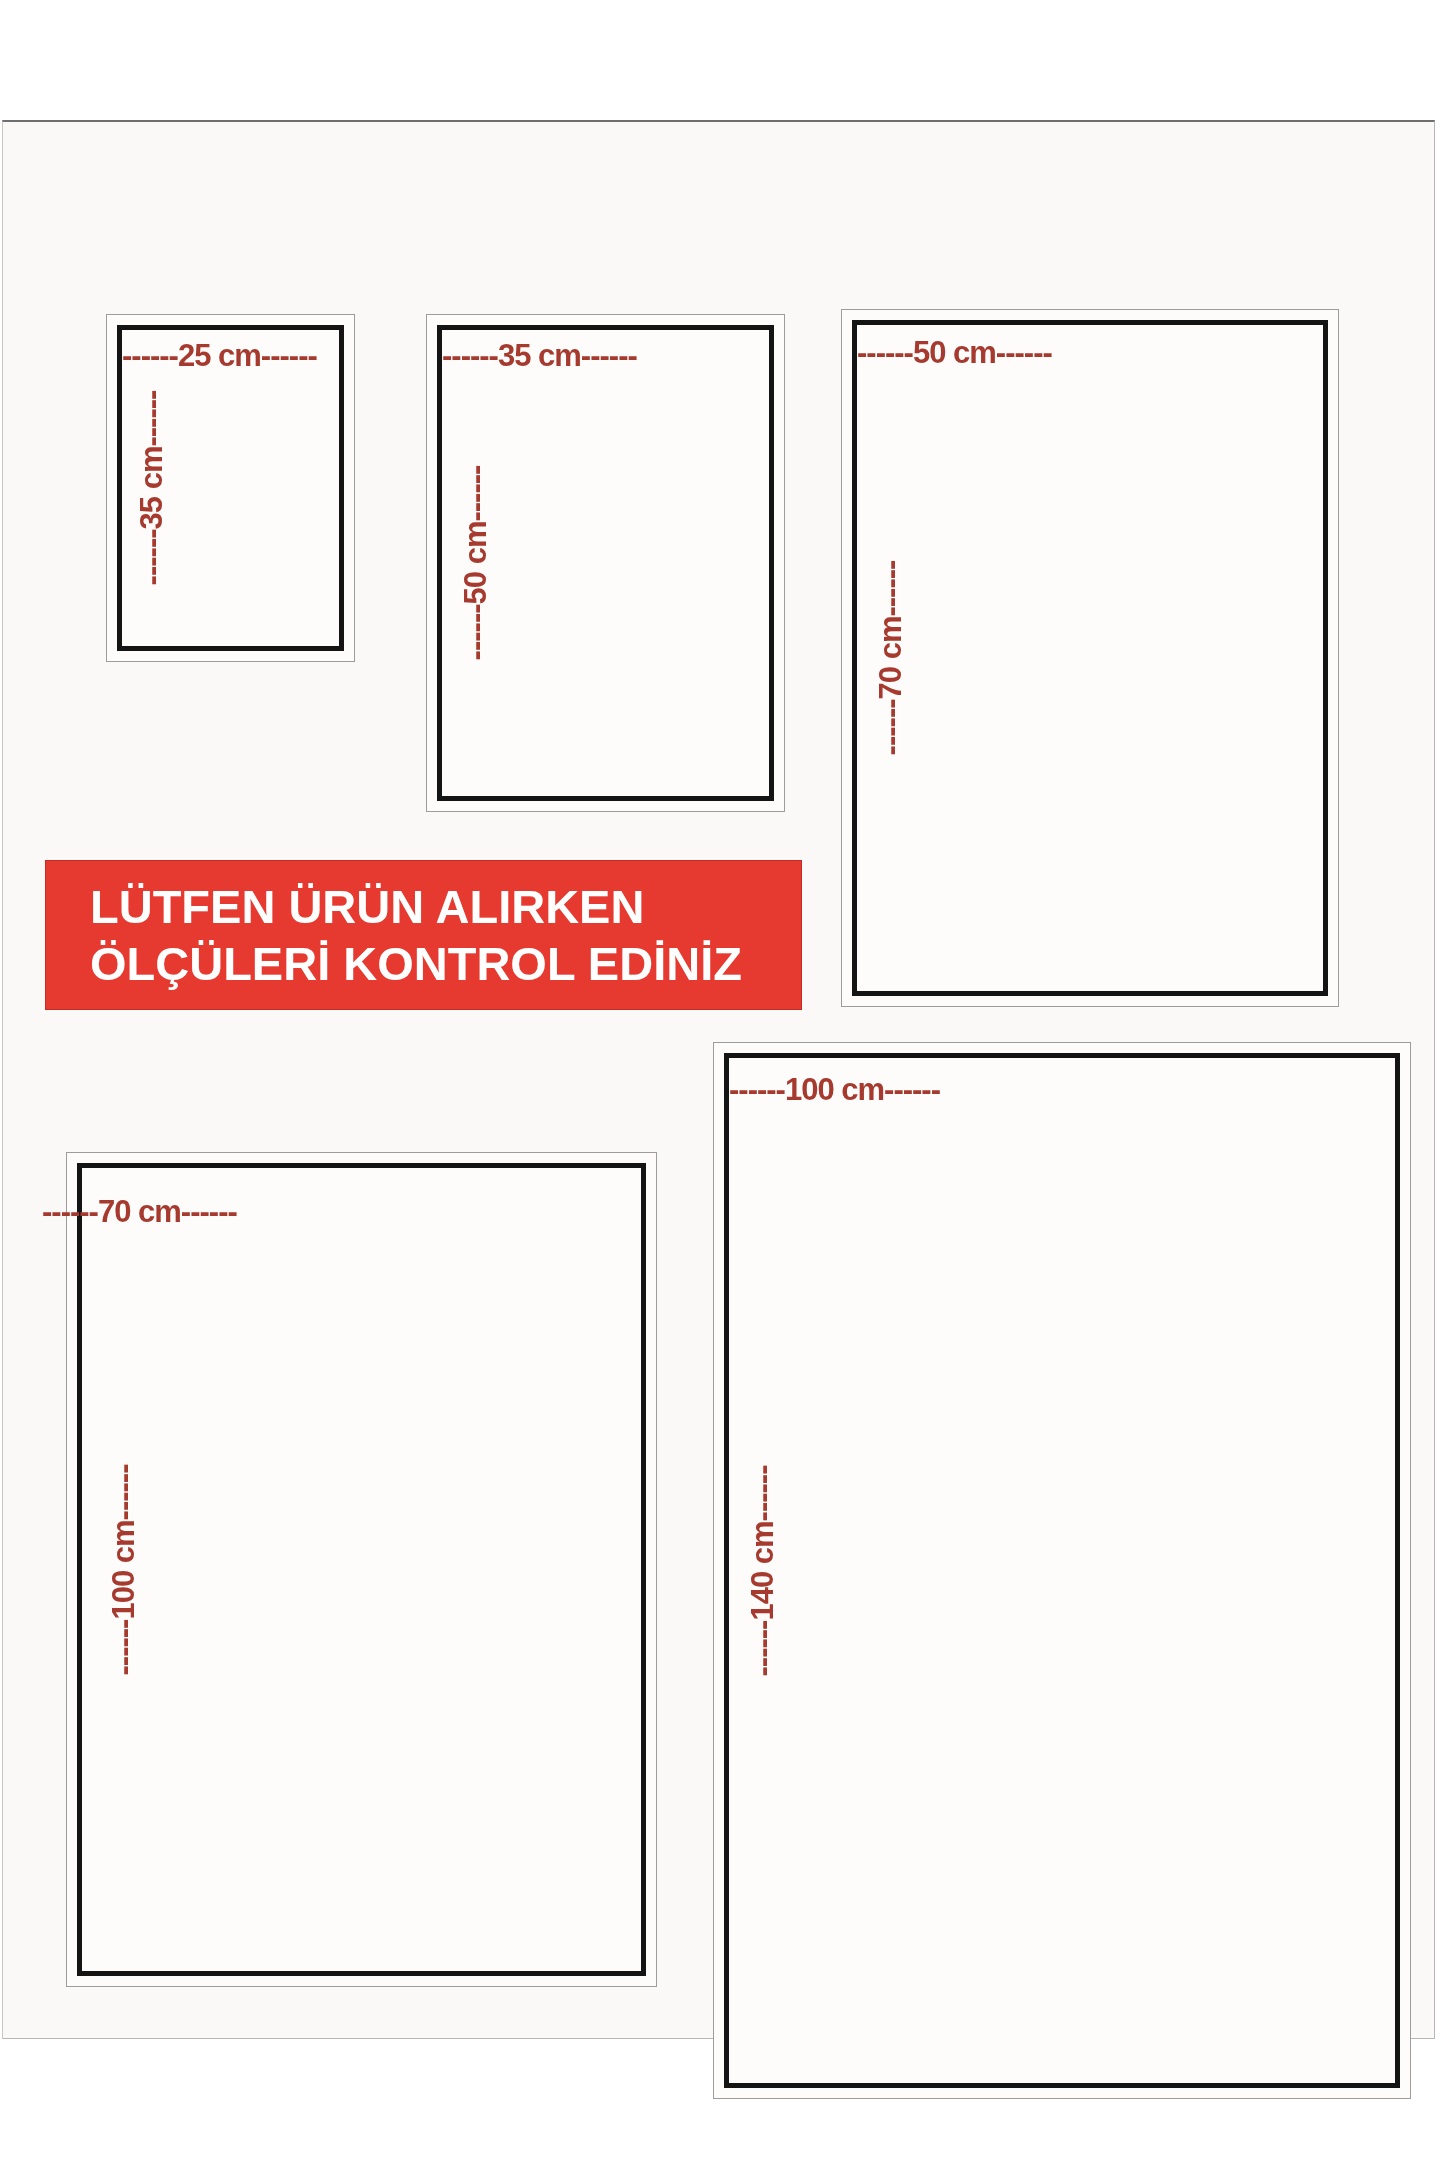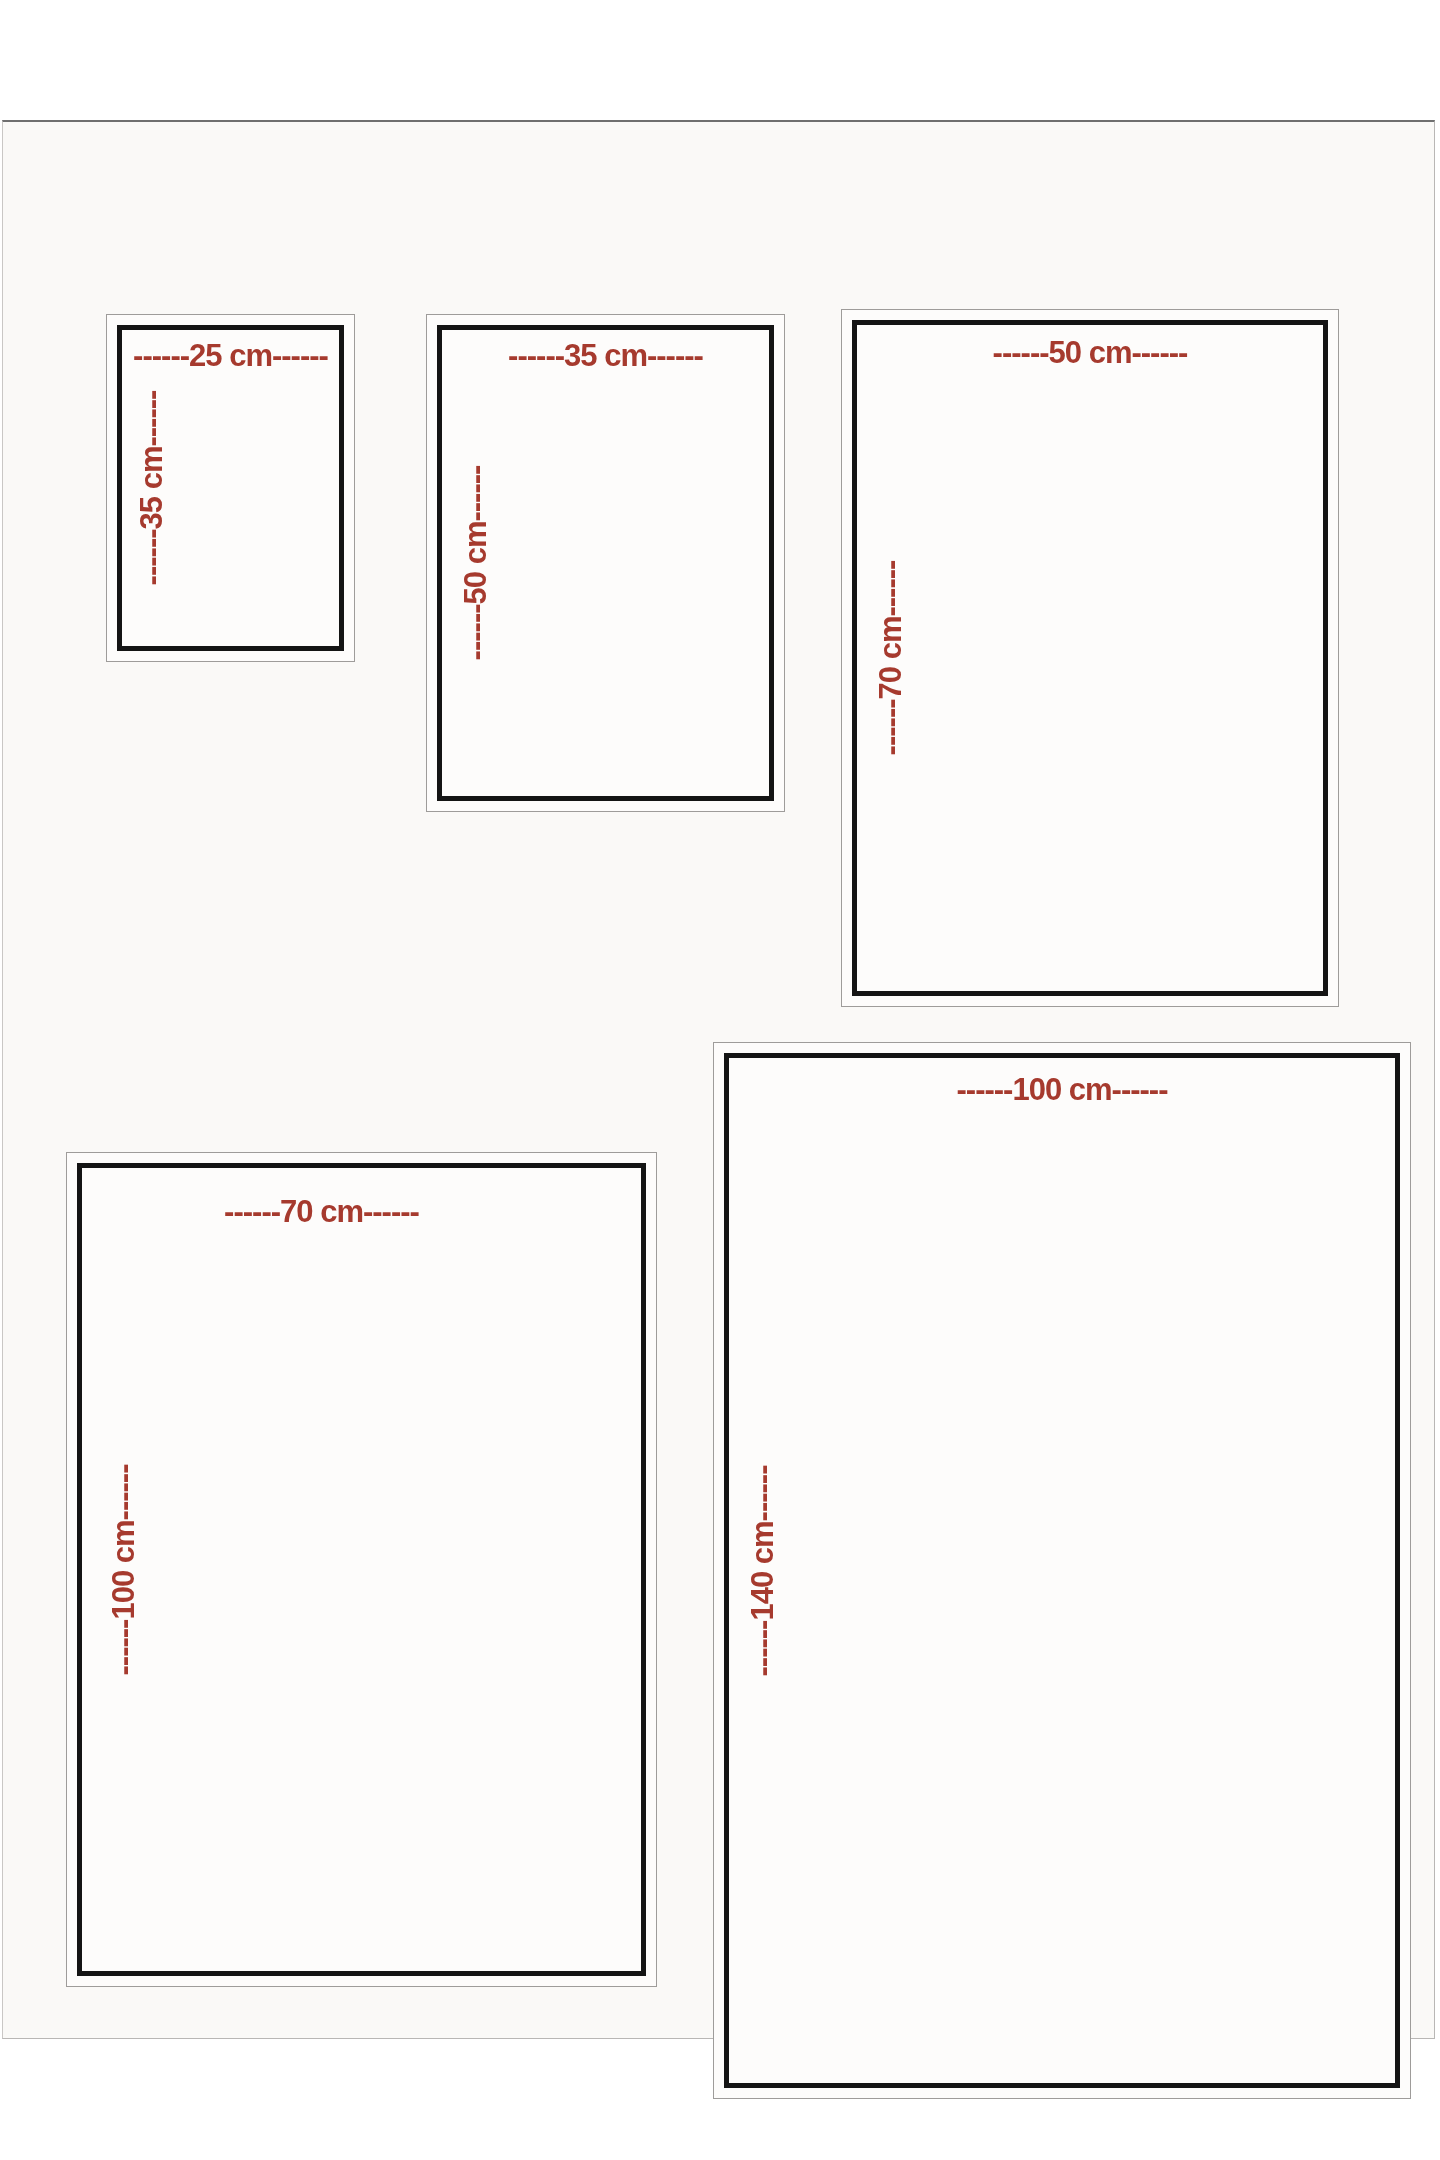--- a/index.html
+++ b/index.html
@@ -44,21 +44,20 @@
     bottom: 10px;
     border: 5px solid #141414;
     box-sizing: border-box;
     background: #fdfcfb;
   }
   .wlabel {
     position: absolute;
     left: 0;
     right: 0;
     top: 8px;
-    text-align: center;
     font-size: 31px;
     font-weight: bold;
     letter-spacing: -1px;
     color: #a63a2e;
     white-space: nowrap;
   }
   .hlabel {
     position: absolute;
     left: 16px;
     top: 50%;
@@ -127,20 +126,24 @@
       </div>
     </div>
 
     <div class="size-box" id="rect-50x70">
       <div class="inner">
         <div class="wlabel">------50 cm------</div>
         <div class="hlabel">------70 cm------</div>
       </div>
     </div>
 
+    <div id="warning-banner">
+      <div class="banner-line">LÜTFEN ÜRÜN ALIRKEN</div>
+      <div class="banner-line">ÖLÇÜLERİ KONTROL EDİNİZ</div>
+    </div>
 
     <div class="size-box" id="rect-70x100">
       <div class="inner">
         <div class="wlabel">------70 cm------</div>
         <div class="hlabel">------100 cm------</div>
       </div>
     </div>
 
     <div class="size-box" id="rect-100x140">
       <div class="inner">

